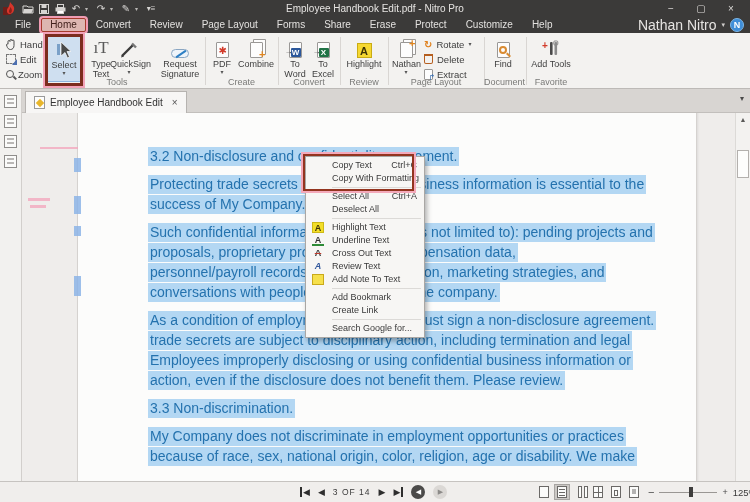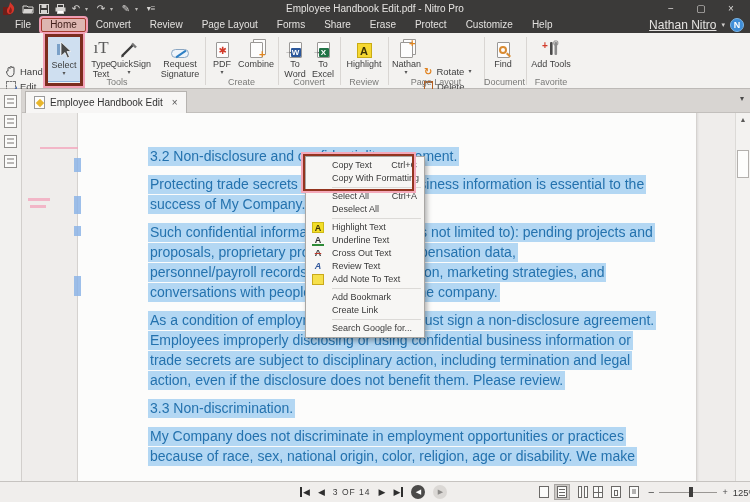--- a/index.html
+++ b/index.html
@@ -16,28 +16,28 @@
   .qcaret{color:#b9b7b5;font-size:6px;min-width:7px;}
   .title{position:absolute;left:0;right:0;text-align:center;color:#e6e4e2;font-size:10px;pointer-events:none;}
   .winbtns{position:absolute;right:4px;top:0;height:17px;display:flex;}
   .winbtn{width:30px;height:17px;color:#dcdad8;font-size:10px;display:flex;align-items:center;justify-content:center;}
 
   
   .tabbar{position:absolute;left:0;top:17px;width:750px;height:16px;background:#3b3a39;display:flex;align-items:center;padding-left:6px;}
   .tab{color:#e3e1df;font-size:10px;padding:1px 9px 2px;margin-right:1px;border-radius:2px;white-space:nowrap;}
   .tab.active{background:#ddb6b1;color:#40201b;border:1px solid #a63a2c;box-shadow:0 0 0 2px #ef9cb3;padding:0 8px 1px;}
   .usercluster{position:absolute;right:6px;top:0;height:16px;display:flex;align-items:center;gap:5px;}
-  .username{color:#e6e4e2;font-size:12px;text-decoration:underline;}
+  .username{color:#e6e4e2;font-size:14px;}
   .ucaret{color:#cfcdcb;font-size:7px;}
   .avatar{width:14px;height:14px;border-radius:50%;background:#3f8ed8;color:#fff;font-size:9px;font-weight:bold;
           display:flex;align-items:center;justify-content:center;border:1px solid #7db6e6;}
 
   
   .ribbon{position:absolute;left:0;top:33px;width:750px;height:56px;background:#f3f2f0;border-bottom:1px solid #bdbab7;}
-  .sbtn{position:absolute;height:14px;display:flex;align-items:center;gap:4px;font-size:9.5px;color:#3e3e3e;white-space:nowrap;margin-top:27px;}
+  .sbtn{position:absolute;height:14px;display:flex;align-items:center;gap:4px;font-size:9.5px;color:#3e3e3e;white-space:nowrap;}
   .rbtn{position:absolute;top:3px;height:46px;text-align:center;color:#3e3e3e;}
   .ric{height:22px;display:flex;align-items:flex-end;justify-content:center;}
   .rlb{font-size:9px;line-height:9.5px;margin-top:2px;}
   .caret{font-size:6px;color:#555;line-height:5px;}
   .gsep{position:absolute;top:4px;height:48px;width:1px;background:#d9d6d3;}
   .glabel{position:absolute;top:44px;font-size:9px;color:#7a7a78;text-align:center;}
   .rbtn.selected{background:#cfdff0;border:1px solid #8db4dd;}
   .annot-select{position:absolute;left:45px;top:1px;width:38px;height:52px;border:3px solid #7c2c1e;box-shadow:0 0 0 2px #f2a2b8;pointer-events:none;z-index:5;}
   
   .pg{position:relative;width:13px;height:16px;background:#fdfdfd;border:1px solid #9a9896;border-radius:1px;display:inline-block;}
@@ -403,23 +403,23 @@
         <div class="dline ps"><span class="hl">Such confidential information includes (but is not limited to): pending projects and</span></div>
 
         <div class="dline"><span class="hl">proposals, proprietary production data, compensation data,</span></div>
 
         <div class="dline"><span class="hl">personnel/payroll records, financial information, marketing strategies, and</span></div>
 
         <div class="dline"><span class="hl">conversations with people associated with the company.</span></div>
 
         <div class="dline ps"><span class="hl">As a condition of employment, employees must sign a non-disclosure agreement.</span></div>
 
+        <div class="dline"><span class="hl">trade secrets are subject to disciplinary action, including termination and legal</span></div>
+
         <div class="dline"><span class="hl">Employees improperly disclosing or using confidential business information or</span></div>
-
-        <div class="dline"><span class="hl">trade secrets are subject to disciplinary action, including termination and legal</span></div>
 
         <div class="dline"><span class="hl">action, even if the disclosure does not benefit them. Please review.</span></div>
 
         <div class="dline ps"><span class="hl">3.3 Non-discrimination.</span></div>
 
         <div class="dline ps"><span class="hl">My Company does not discriminate in employment opportunities or practices</span></div>
 
         <div class="dline"><span class="hl">because of race, sex, national origin, color, religion, age or disability. We make</span></div>
 
 

